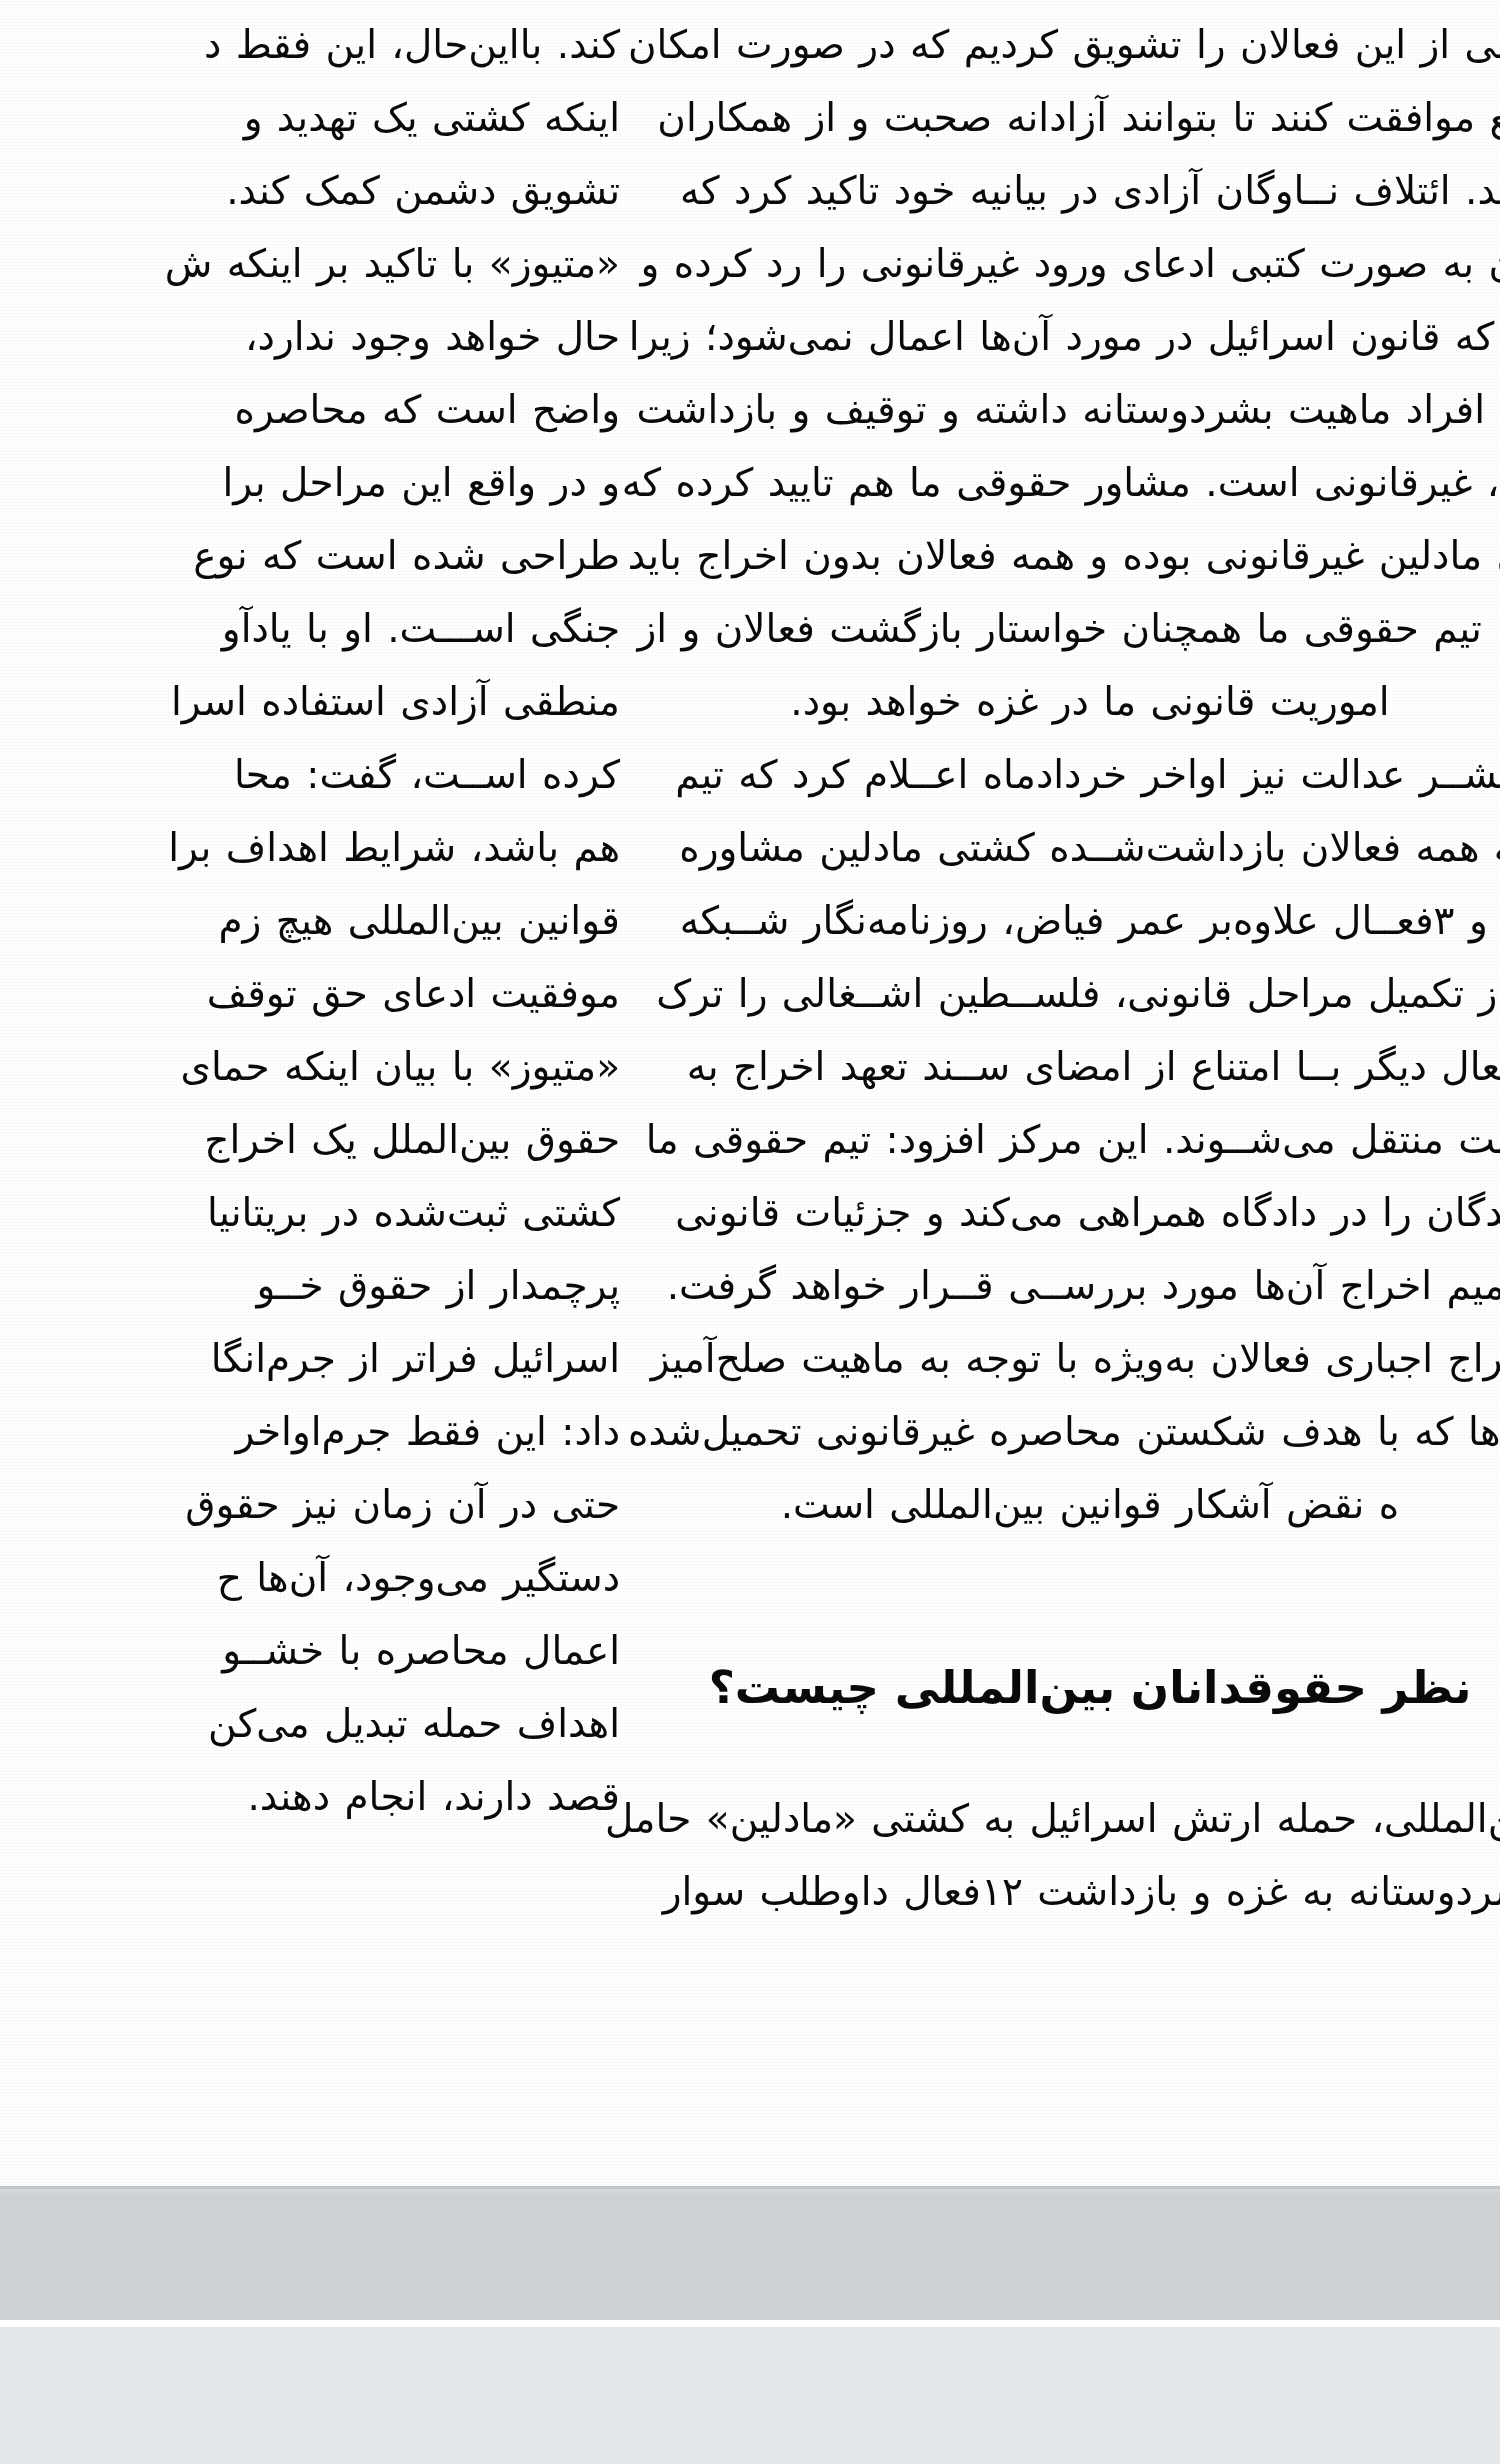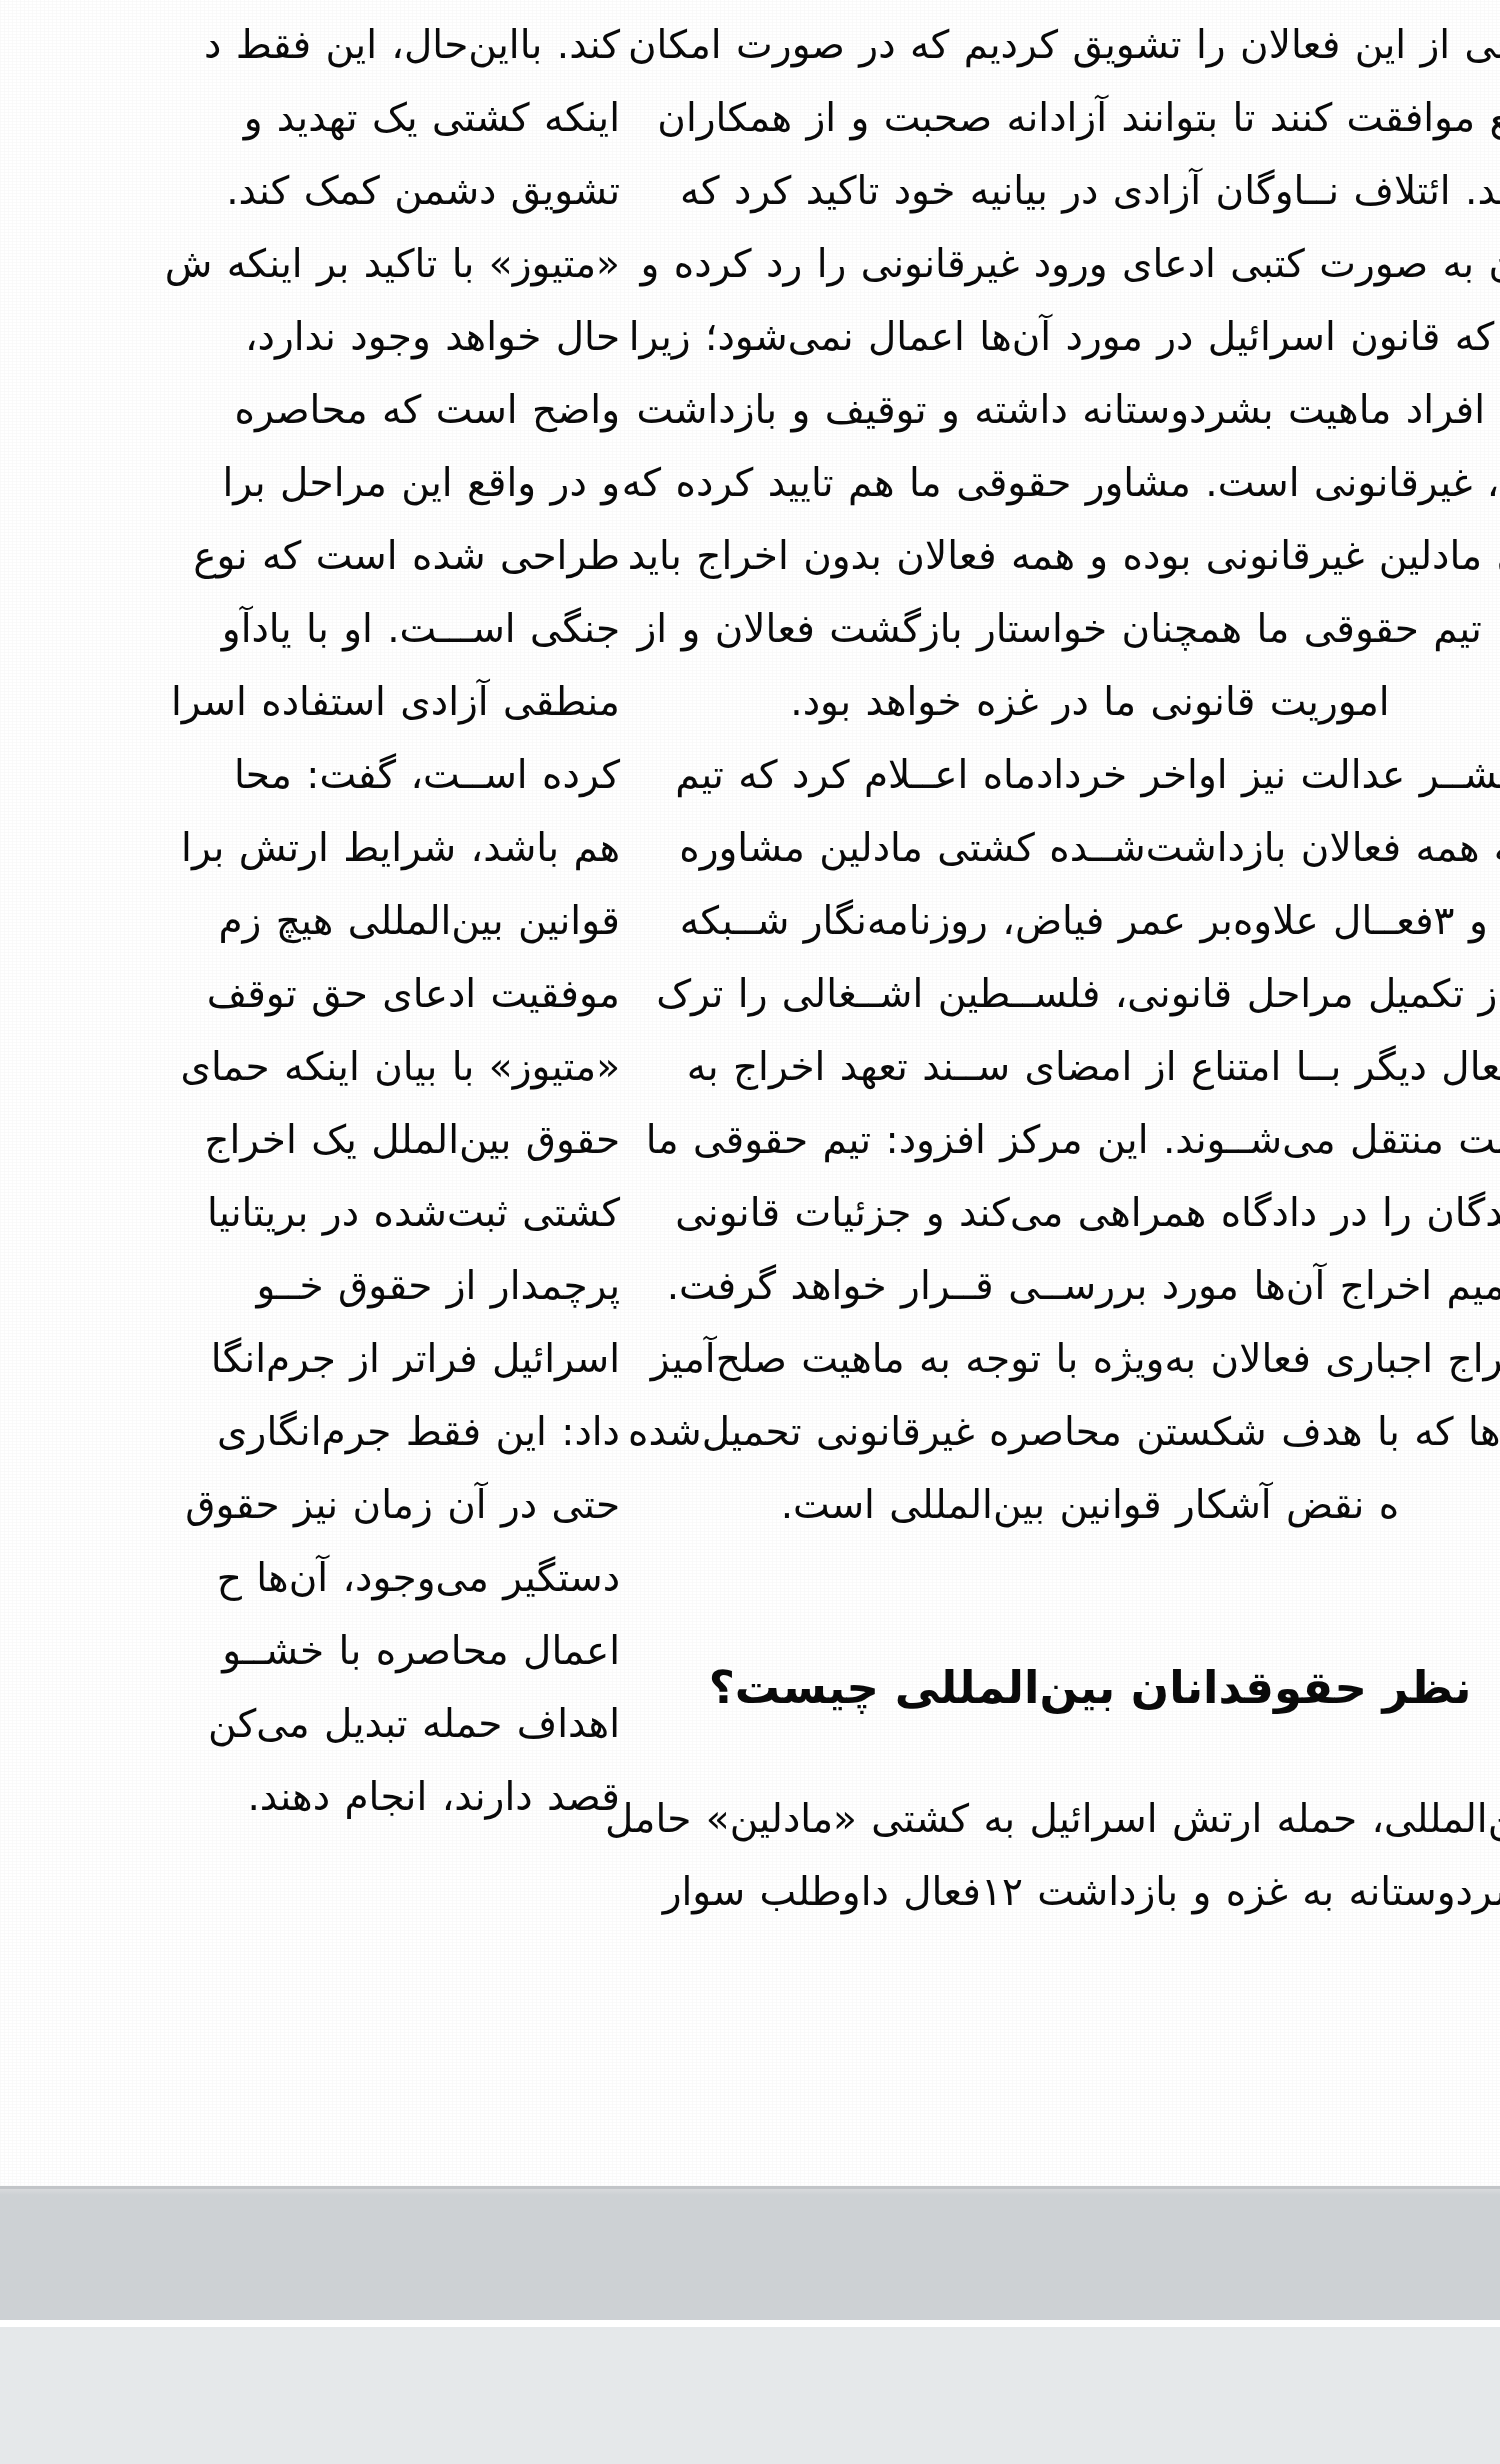--- a/index.html
+++ b/index.html
@@ -183,29 +183,29 @@
       <span class="line right"><span>اینکه کشتی یک تهدید و</span></span>
       <span class="line right"><span>تشویق دشمن کمک کند.</span></span>
       <span class="line right"><span>«متیوز» با تاکید بر اینکه ش</span></span>
       <span class="line right"><span>حال خواهد وجود ندارد،</span></span>
       <span class="line right"><span>واضح است که محاصره </span></span>
       <span class="line right"><span>و در واقع این مراحل برا</span></span>
       <span class="line right"><span>طراحی شده است که نوع</span></span>
       <span class="line right"><span>جنگی اســـت. او با یادآو</span></span>
       <span class="line right"><span>منطقی آزادی استفاده اسرا</span></span>
       <span class="line right"><span>کرده اســت، گفت: محا</span></span>
-      <span class="line right"><span>هم باشد، شرایط ارتش برا</span></span>
+      <span class="line right"><span>هم باشد، شرایط اهداف برا</span></span>
       <span class="line right"><span>قوانین بین‌المللی هیچ زم</span></span>
       <span class="line right"><span>موفقیت ادعای حق توقف</span></span>
       <span class="line right"><span>«متیوز» با بیان اینکه حمای</span></span>
       <span class="line right"><span>حقوق بین‌الملل یک اخراج</span></span>
       <span class="line right"><span>کشتی ثبت‌شده در بریتانیا</span></span>
       <span class="line right"><span>پرچمدار از حقوق خــو</span></span>
       <span class="line right"><span>اسرائیل فراتر از جرم‌انگا</span></span>
-      <span class="line right"><span>داد: این فقط جرم‌انگاری</span></span>
+      <span class="line right"><span>داد: این فقط جرم‌اواخر</span></span>
       <span class="line right"><span>حتی در آن زمان نیز حقوق</span></span>
       <span class="line right"><span>دستگیر می‌وجود، آن‌ها ح</span></span>
       <span class="line right"><span>اعمال محاصره با خشــو</span></span>
       <span class="line right"><span>اهداف حمله تبدیل می‌کن</span></span>
       <span class="line right"><span>قصد دارند، انجام دهند.</span></span>
     </div>
   </div>
 
   <div id="grain"></div>
 </div>

